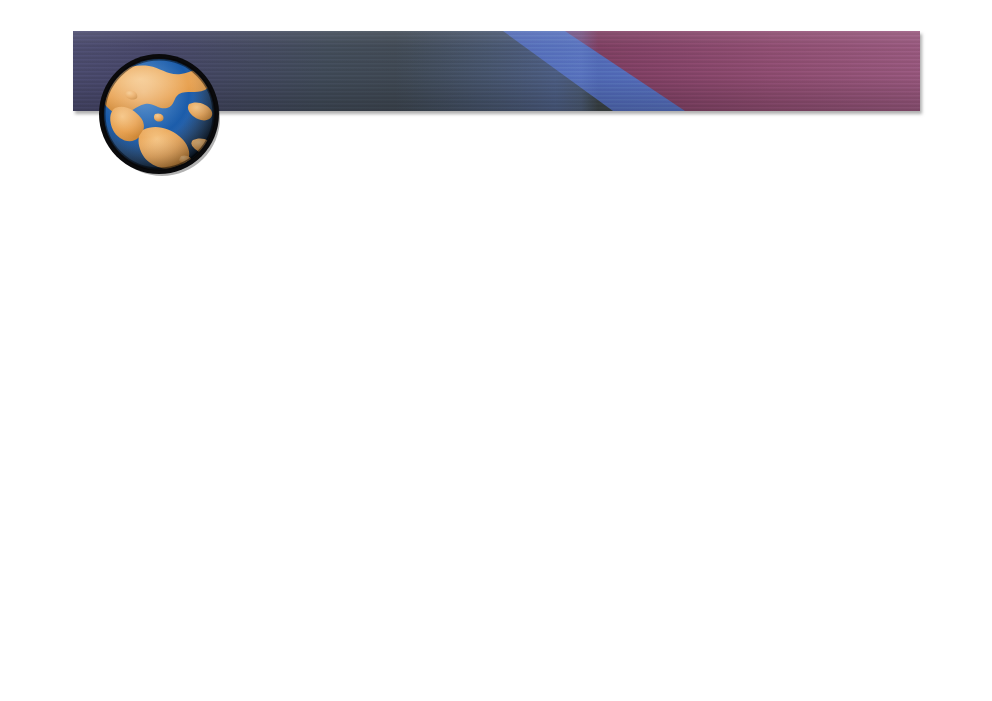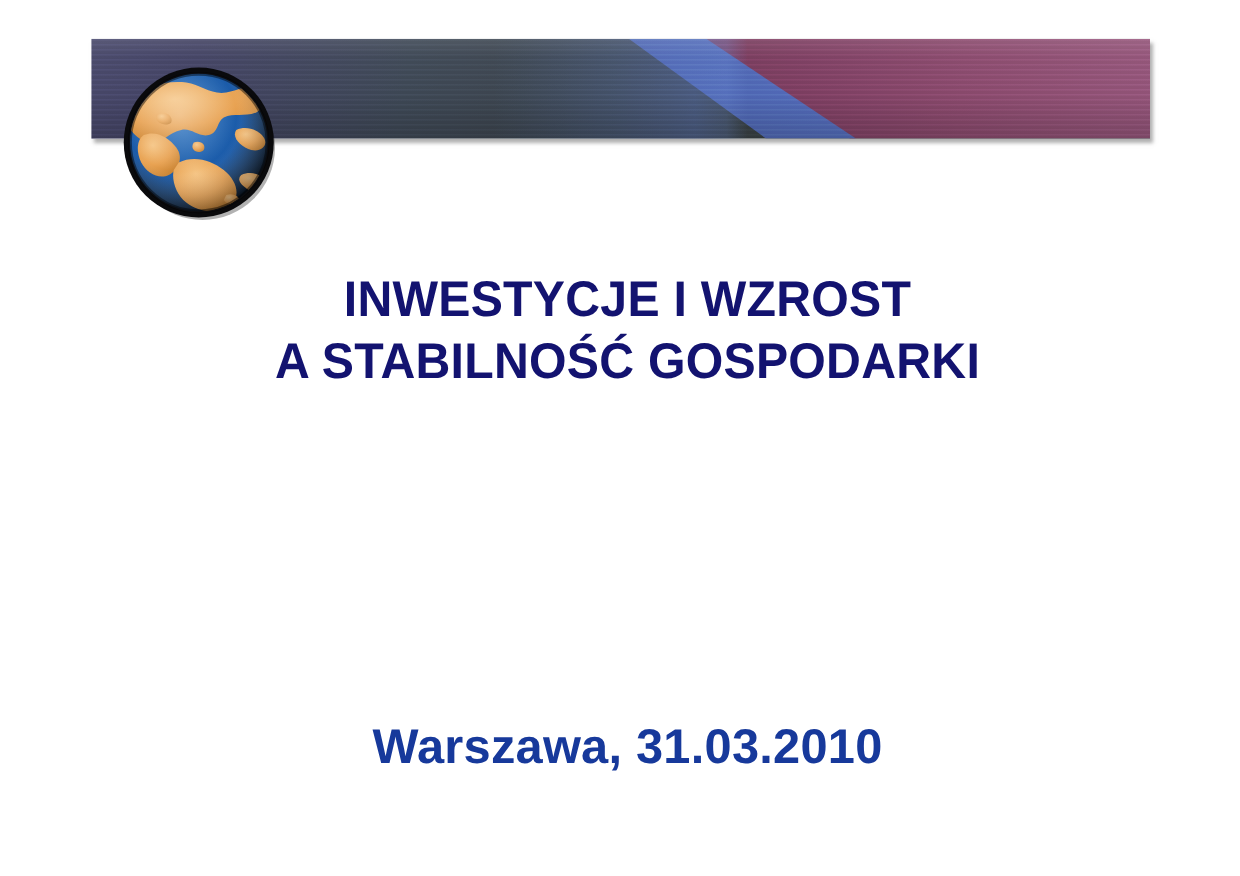--- a/index.html
+++ b/index.html
@@ -190,22 +190,15 @@
         <path d="M58 62 C64 60 68 64 66 68 C62 72 54 68 58 62 Z" fill="url(#landGrad)"></path>
         <path d="M28 40 C34 36 42 40 40 46 C36 50 26 46 28 40 Z" fill="url(#landGrad)"></path>
 
         <circle cx="62" cy="62" r="55" fill="url(#shadeGrad)"></circle>
       </g>
 
       <circle cx="62" cy="62" r="55" fill="none" stroke="rgba(0,0,0,0.45)" stroke-width="3"></circle>
     </svg>
   </div>
 
-  <div class="title-block">
-    <div class="title-line">INWESTYCJE I WZROST</div>
-    <div class="title-line">A STABILNOŚĆ GOSPODARKI</div>
-  </div>
-
-  <div class="subtitle-block">
-    <div class="subtitle-line">Warszawa, 31.03.2010</div>
-  </div>
+
 
 </div>
 
 </body></html>

